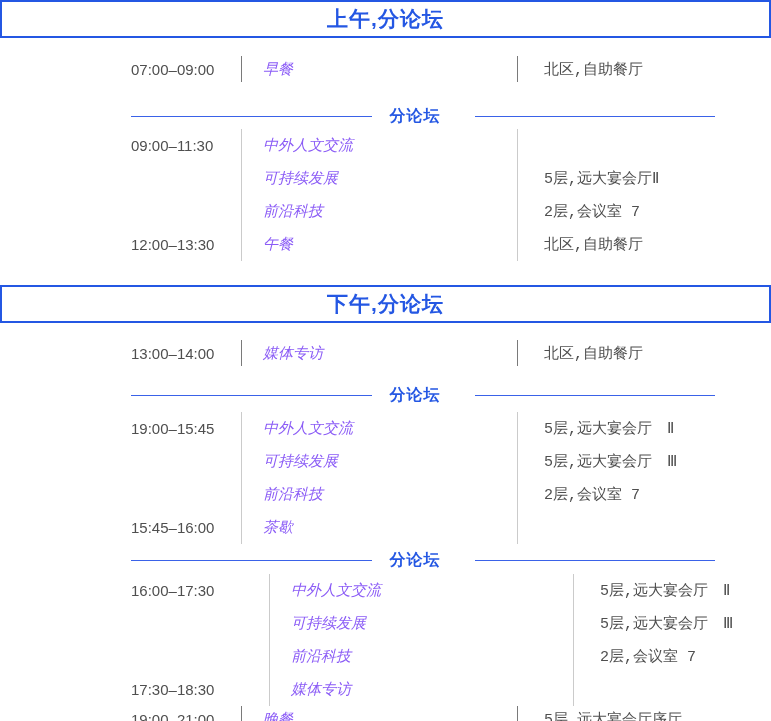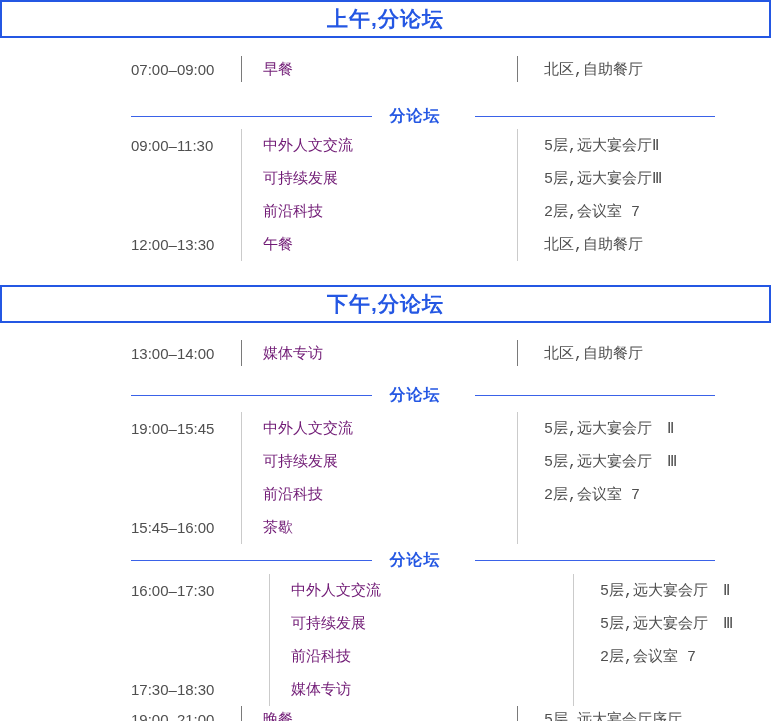--- a/index.html
+++ b/index.html
@@ -25,21 +25,21 @@
     display:grid;grid-template-columns:110px 276px auto;
     margin-left:131px;margin-right:56px;
   }
   .col{display:flex;flex-direction:column;justify-content:flex-end;}
   .col-event{border-left:1px solid #cbcbcb;padding-left:21px;}
   .col-loc{border-left:1px solid #cbcbcb;padding-left:26px;font-family:Liberation Mono, monospace;}
   .group.single .col-event,.group.single .col-loc{border-left:1px solid #7a7a7a;}
   .cell{display:flex;align-items:center;height:33px;white-space:pre;}
   .group.single .cell{height:26px;}
   .cell-time{color:#4f4f4f;}
-  .cell-event{color:#701a75;}
+  .cell-event{color:#8b5cf6;font-style:italic;}
   .cell-loc{color:#4f4f4f;}
   
   .g-0-0{margin-top:18px;}
   .g-0-1{margin-top:24px;}
   .g-0-2{margin-top:3px;}
   .g-1-0{margin-top:17px;}
   .g-1-1{margin-top:19px;}
   .g-1-2{margin-top:7px;}
   .g-1-3{margin-top:6px;}
   .g-1-4{margin-top:4px;gap:28px;}
@@ -76,21 +76,20 @@
             <div class="cell cell-time">12:00–13:30</div>
           </div>
           <div class="col col-event">
             <div class="cell cell-event">中外人文交流</div>
             <div class="cell cell-event">可持续发展</div>
             <div class="cell cell-event">前沿科技</div>
             <div class="cell cell-event">午餐</div>
           </div>
           <div class="col col-loc">
             <div class="cell cell-loc">5层,远大宴会厅Ⅱ</div>
-            <div class="cell cell-loc">5层,远大宴会厅Ⅲ</div>
             <div class="cell cell-loc">2层,会议室 7</div>
             <div class="cell cell-loc">北区,自助餐厅</div>
           </div>
         </div>
       </div>
       <div class="section">
         <div class="section-header">下午,分论坛</div>
         <div class="group single g-1-0">
           <div class="col col-time">
             <div class="cell cell-time">13:00–14:00</div>

